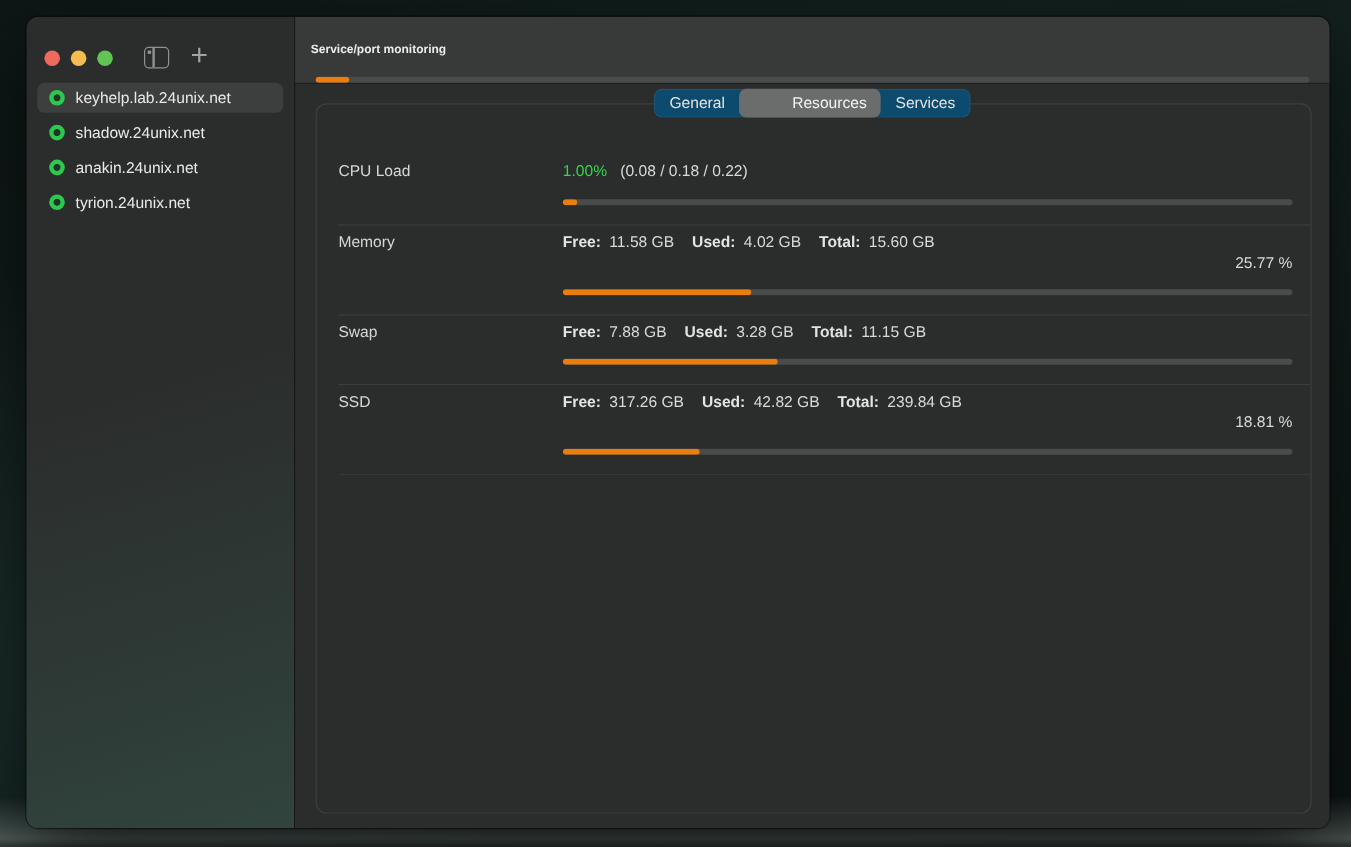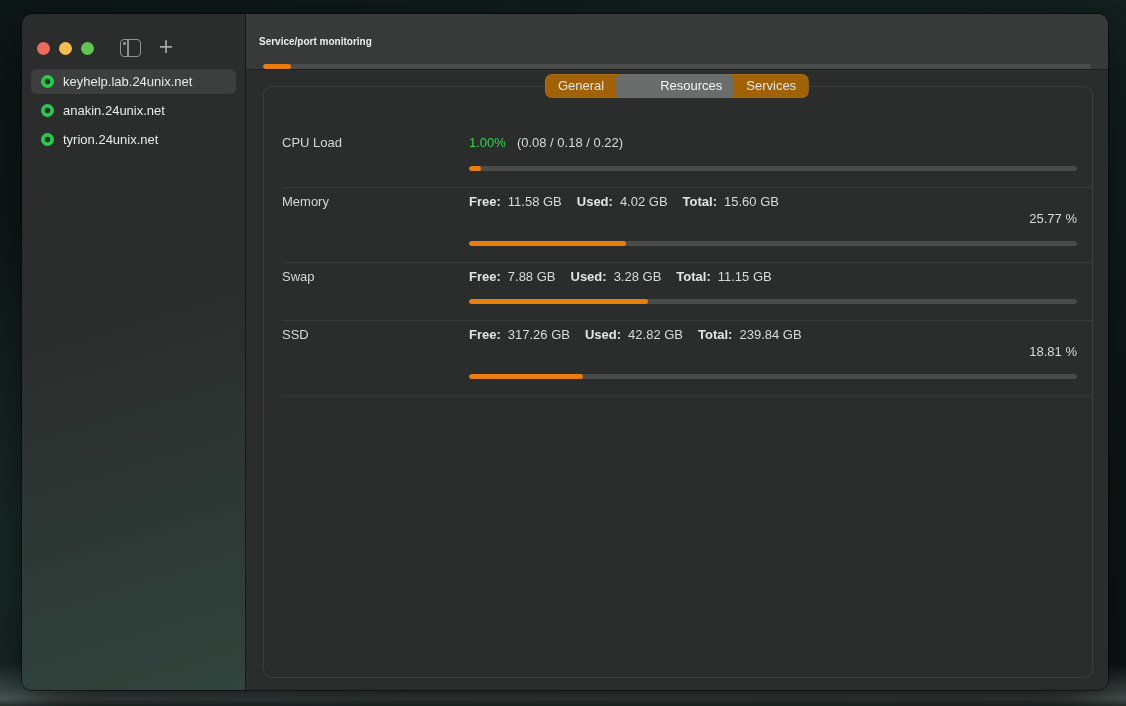--- a/index.html
+++ b/index.html
@@ -52,21 +52,21 @@
   .main-title { position:absolute; left:13px; top:0; line-height:56px;
     font-size:10px; font-weight:700; color:#eceded; }
   .clipped-bar { position:absolute; left:17px; right:17px; bottom:0; height:5px;
     border-radius:3px; background:#4a4c4b; overflow:hidden; }
   .clipped-bar .fill { position:absolute; left:0; top:0; bottom:0; border-radius:3px; background:#e97d0e; }
 
   .content { position:absolute; left:0; right:0; top:57px; bottom:0; }
 
   .segmented { position:absolute; left:50%; transform:translateX(-50%); top:3px;
     display:flex; align-items:center; height:24px; border-radius:7px;
-    background:#a16207; border:1px solid rgba(255,255,255,0.06); z-index:2; }
+    background:#0c4a6e; border:1px solid rgba(255,255,255,0.06); z-index:2; }
   .seg { padding:0 12px; height:24px; line-height:23px; font-size:13px; color:#e4e5e4;
     border-radius:6px; white-space:nowrap; }
   .seg.selected { background:#6b6d6c; color:#f4f4f4;padding-left:44px; }
 
   .panel { position:absolute; left:17px; right:15px; top:15px; bottom:12px;
     border:1px solid #3d3f3e; border-radius:9px;
     padding:48px 15px 0 18px; }
 
   .row-line { display:flex; align-items:flex-start; height:17px; font-size:13px; color:#d9dad9; }
   .row-label { width:187px; flex:0 0 187px; color:#d6d7d6; }
@@ -94,20 +94,24 @@
       <div class="tl" style="background:#f5bd4f"></div>
       <div class="tl" style="background:#61c554"></div>
     </div>
     <div class="sidebar-toggle"></div>
     <div class="add-btn">+</div>
 
     <div class="server-list">
       <div class="server-item selected">
         <span class="status-dot"></span>
         <span>keyhelp.lab.24unix.net</span>
+      </div>
+      <div class="server-item">
+        <span class="status-dot"></span>
+        <span>shadow.24unix.net</span>
       </div>
       <div class="server-item">
         <span class="status-dot"></span>
         <span>anakin.24unix.net</span>
       </div>
       <div class="server-item">
         <span class="status-dot"></span>
         <span>tyrion.24unix.net</span>
       </div>
     </div>

